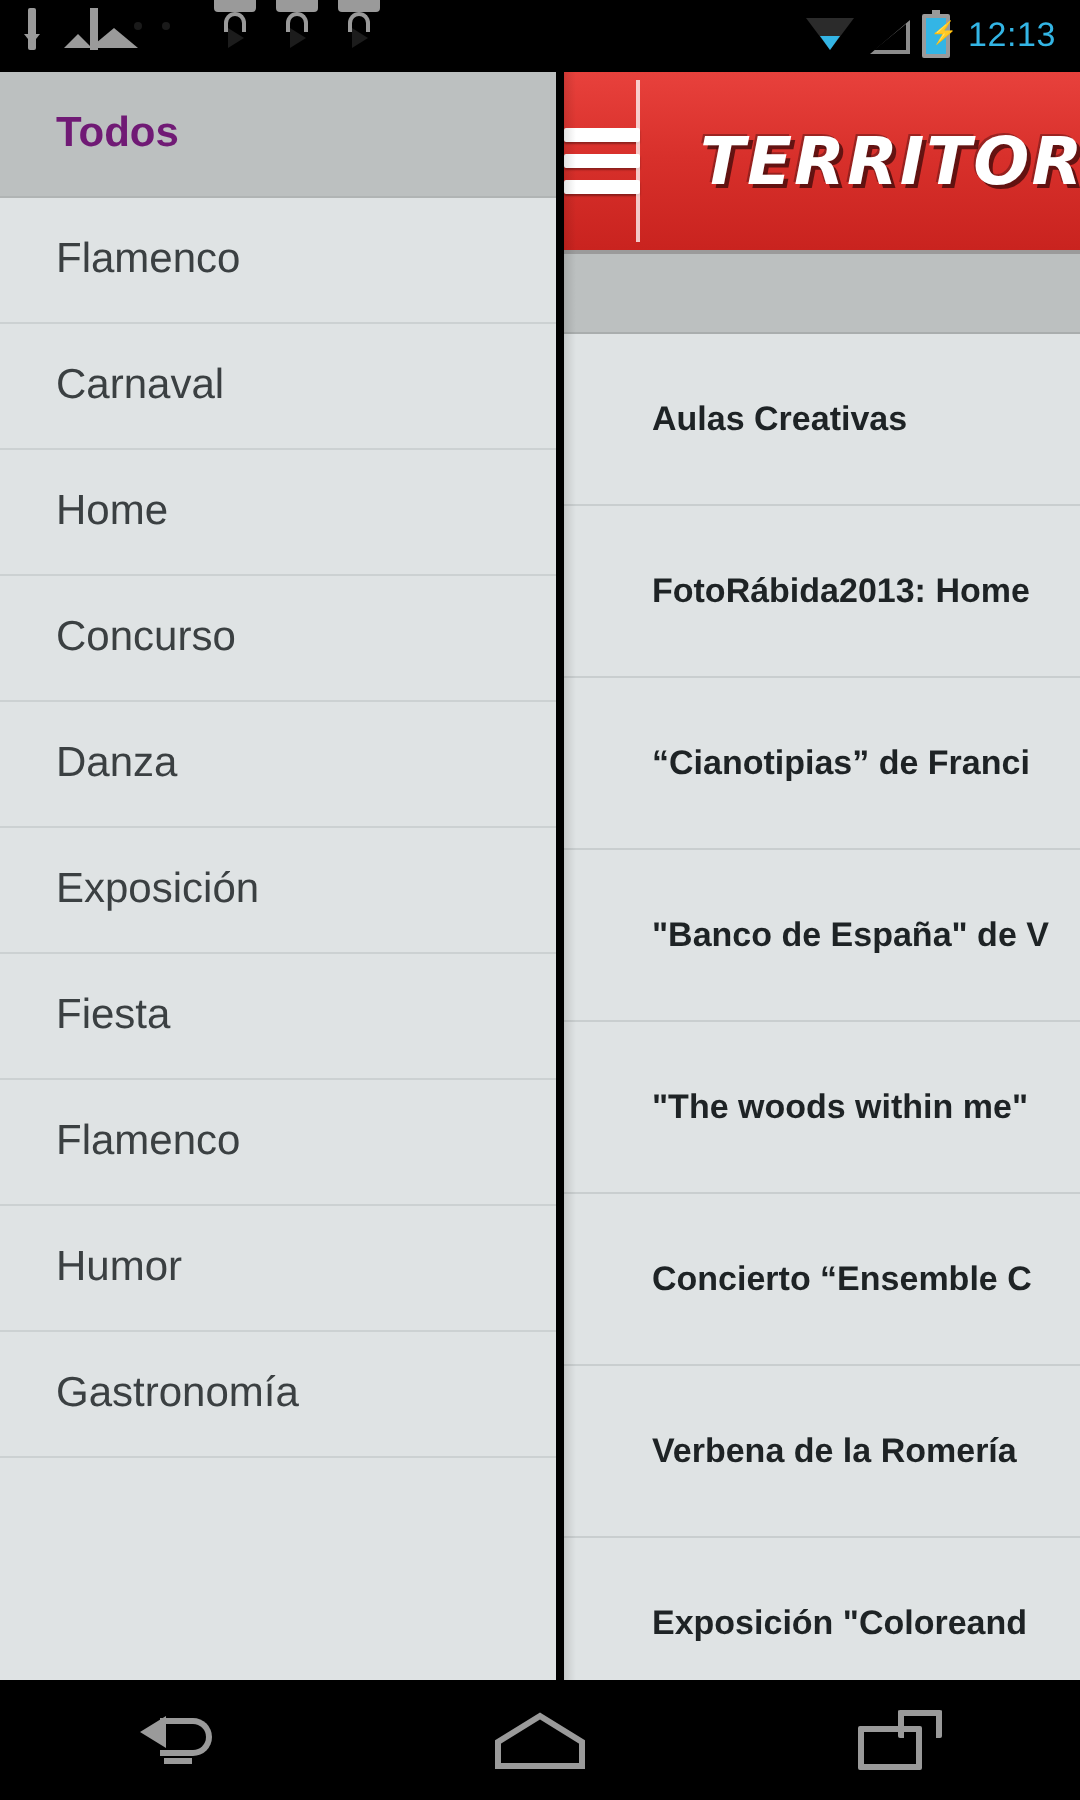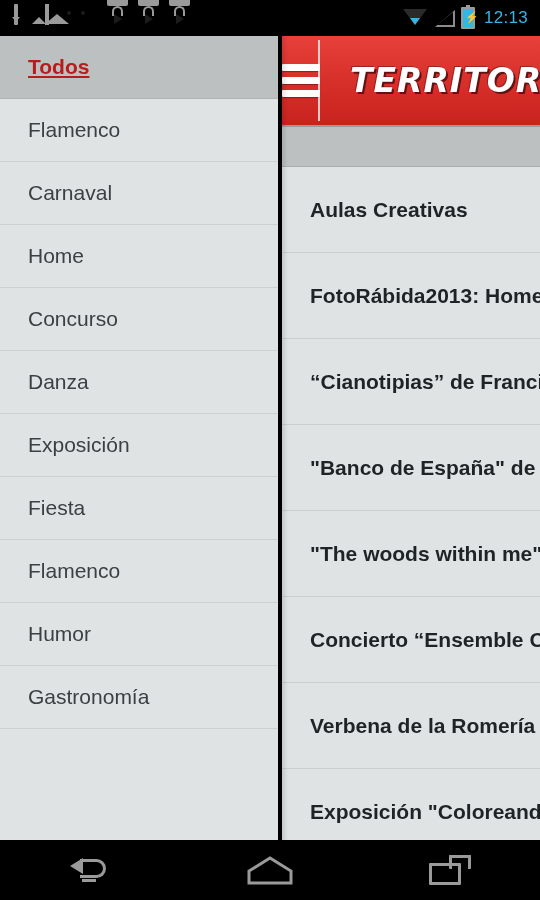--- a/index.html
+++ b/index.html
@@ -76,21 +76,21 @@
   
   #drawer{
     position:absolute; left:0; top:36px; width:278px; height:804px;
     background:#dfe3e4; overflow:hidden;
   }
   .drawer-row{
     height:63px; display:flex; align-items:center;
     padding-left:28px; border-bottom:1px solid #ccd1d2;
     background:#dfe3e4; color:#3b4042; font-size:21px;
   }
-  .drawer-row.selected{ background:#bcc0c0; color:#b91c1c; font-weight:bold; border-bottom:1px solid #b0b4b4;text-decoration:underline;}
+  .drawer-row.selected{ background:#bcc0c0; color:#701a75; font-weight:bold; border-bottom:1px solid #b0b4b4;}
   #drawer-shadow{
     position:absolute; left:278px; top:36px; width:10px; height:804px;
     background:linear-gradient(to right, rgba(0,0,0,0.42), rgba(0,0,0,0.10) 45%, rgba(0,0,0,0));
     pointer-events:none;
   }
 
   
   #content{
     position:absolute; left:282px; top:36px; width:258px; height:804px;
     background:#dfe3e4; overflow:hidden;
@@ -117,23 +117,23 @@
     font-family:"DejaVu Sans", sans-serif;
     font-weight:bold; font-style:italic; font-size:33px;
     letter-spacing:1px; white-space:nowrap; overflow:visible;
     text-shadow: 2px 2px 0 rgba(60,10,10,0.75), -1px -1px 0 rgba(90,20,20,.5);
   }
   #subheader{
     height:40px; background:#bcc0c0; border-bottom:1px solid #a9adad;
   }
   #list{ background:#dfe3e4; }
   .list-row{
-    height:86px; display:flex; align-items:center; padding-left:28px;
+    height:86px; display:flex; align-items:center; padding-left:44px;
     border-bottom:1px solid #c9cecf; color:#1e2325;
-    font-size:21px; font-weight:bold; white-space:nowrap; overflow:visible;
+    font-size:17px; font-weight:bold; white-space:nowrap; overflow:visible;
   }
 
   
   #navbar{
     position:absolute; left:0; bottom:0; width:540px; height:60px;
     background:#000; display:flex; align-items:center;
   }
   .nav-btn{ flex:1; display:flex; align-items:center; justify-content:center; height:60px; }
   .ic-back{ width:40px; height:26px; position:relative; }
   .ic-back .arm{

